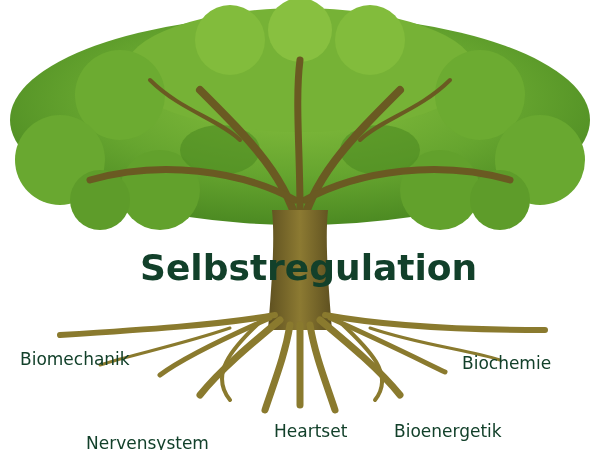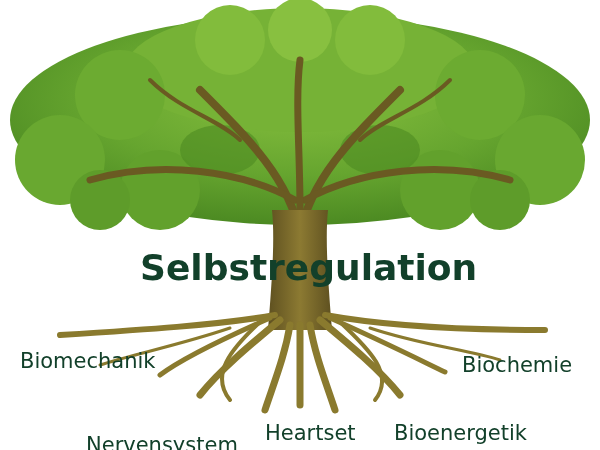--- a/index.html
+++ b/index.html
@@ -1,20 +1,20 @@
 <!DOCTYPE html>
 <html><head>
 <meta charset="utf-8">
 <style>
   html,body{margin:0;padding:0;}
   body{width:600px;height:450px;background:#ffffff;position:relative;overflow:hidden;font-family:"DejaVu Sans",sans-serif;}
   #stage{position:absolute;left:0;top:0;width:516px;height:450px;}
   .label{position:absolute;color:#12402a;font-family:"DejaVu Sans",sans-serif;white-space:nowrap;line-height:1;}
   .title{font-size:36px;font-weight:bold;left:140px;top:250px;letter-spacing:0px;}
-  .root-label{font-size:21px;font-weight:normal;}
+  .root-label{font-size:17px;font-weight:normal;}
 </style>
 </head>
 <body>
 
 <div id="stage">
   <svg width="600" height="450" viewBox="0 0 600 450" style="position:absolute;left:0;top:0;">
     <defs>
       <radialGradient id="canopyGrad" cx="50%" cy="40%" r="60%">
         <stop offset="0%" stop-color="#86bf3e"></stop>
         <stop offset="60%" stop-color="#66a52f"></stop>
@@ -71,16 +71,16 @@
       <path d="M340 322 C370 350 395 375 375 400" stroke-width="4"></path>
       <path d="M230 328 C180 345 130 355 100 365" stroke-width="3"></path>
       <path d="M370 328 C420 345 470 350 500 360" stroke-width="3"></path>
     </g>
   </svg>
 
   <div class="label title">Selbstregulation</div>
 
   <div class="label root-label" style="left:20px;top:351px;">Biomechanik</div>
   <div class="label root-label" style="left:86px;top:402px;margin-top:33px;">Nervensystem</div>
-  <div class="label root-label" style="left:265px;top:423px;text-align:right;">Heartset</div>
+  <div class="label root-label" style="left:274px;top:423px;text-align:right;">Heartset</div>
   <div class="label root-label" style="left:462px;top:355px;">Biochemie</div>
   <div class="label root-label" style="left:394px;top:423px;">Bioenergetik</div>
 </div>
 
 </body></html>

